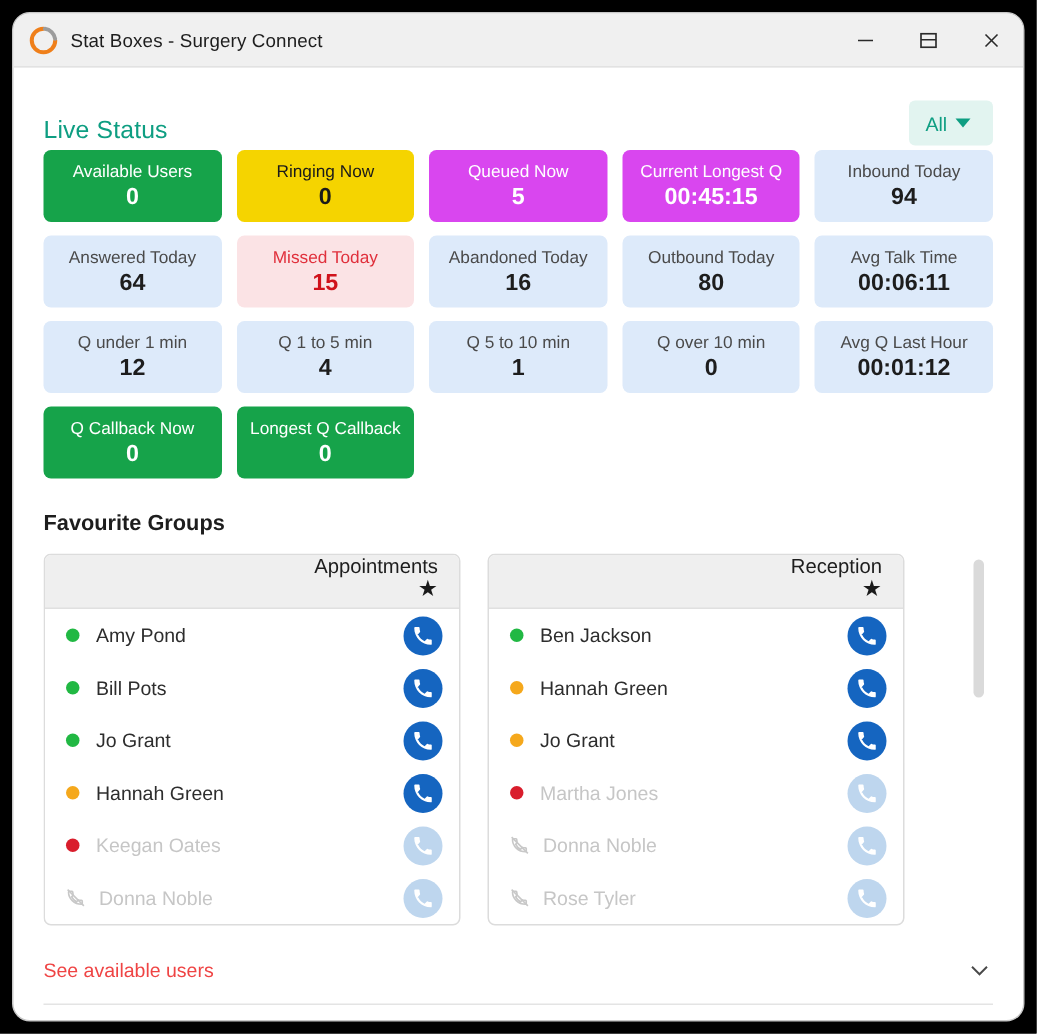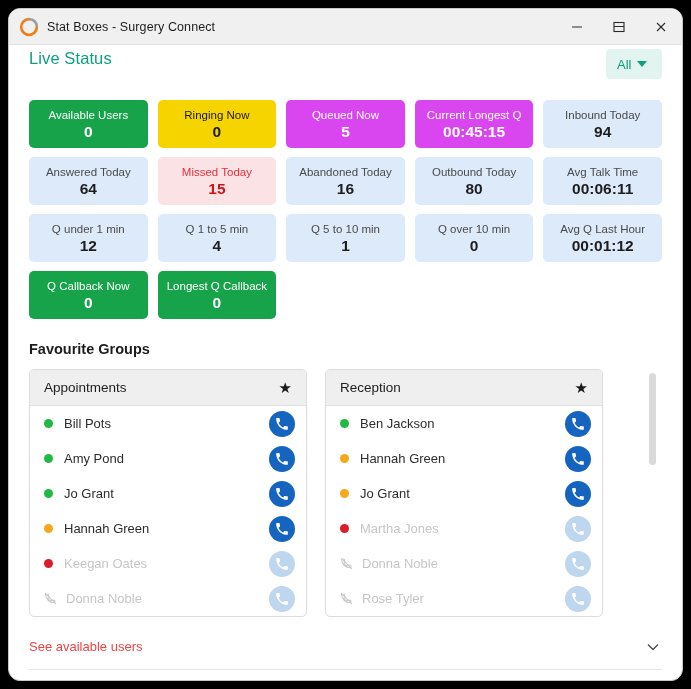--- a/index.html
+++ b/index.html
@@ -60,21 +60,21 @@
   
   #content {
     flex: 1;
     padding: 0 20px;
     overflow: hidden;
     position: relative;
   }
 
   #status-header {
     display: flex;
-    align-items: flex-start;
+    align-items: flex-end;
     height: 52px;
     padding-top: 4px;
     gap: 17px;
   }
   #page-title {
     font-size: 16.5px;
     color: #0e9e82;
     font-weight: 400;
     letter-spacing: 0.1px;
   }
@@ -158,23 +158,24 @@
     flex: 0 0 278px;
     border: 1px solid #dcdcdc;
     border-radius: 5px;
     background: #ffffff;
     overflow: hidden;
   }
   .group-header {
     background: #efefef;
     height: 36px;
     display: flex;
-    align-items: center;
+    align-items: flex-end;
     padding: 0 14px;
     border-bottom: 1px solid #e0e0e0;
+    flex-direction: column;
   }
   .group-name { font-size: 13.5px; color: #1d1d1d; }
   .star-icon { margin-left: auto; font-size: 15px; color: #1a1a1a; line-height: 1; cursor: pointer; }
 
   .user-row {
     height: 35px;
     display: flex;
     align-items: center;
     padding: 0 11px 0 14px;
   }
@@ -363,30 +364,30 @@
 
     <div id="groups-viewport">
       <div id="groups-row">
           <div class="group-card">
             <div class="group-header">
               <span class="group-name">Appointments</span>
               <span class="star-icon">★</span>
             </div>
             <div class="user-row">
               <span class="status-dot dot-available"></span>
+              <span class="user-name">Amy Pond</span>
+              <span class="call-btn">
+                <svg width="14" height="14" viewBox="0 0 24 24" fill="currentColor">
+                  <path d="M6.6 10.8c1.6 3.1 4.1 5.6 7.2 7.2l2.4-2.4c.3-.3.7-.4 1.1-.3 1.2.4 2.4.6 3.7.6.6 0 1 .4 1 1V21c0 .6-.4 1-1 1C10.6 22 2 13.4 2 2.8c0-.6.4-1 1-1h4.1c.6 0 1 .4 1 1 0 1.3.2 2.5.6 3.7.1.4 0 .8-.3 1.1l-2.8 3.2z"></path>
+                </svg>
+              </span>
+            </div>
+            <div class="user-row">
+              <span class="status-dot dot-available"></span>
               <span class="user-name">Bill Pots</span>
-              <span class="call-btn">
-                <svg width="14" height="14" viewBox="0 0 24 24" fill="currentColor">
-                  <path d="M6.6 10.8c1.6 3.1 4.1 5.6 7.2 7.2l2.4-2.4c.3-.3.7-.4 1.1-.3 1.2.4 2.4.6 3.7.6.6 0 1 .4 1 1V21c0 .6-.4 1-1 1C10.6 22 2 13.4 2 2.8c0-.6.4-1 1-1h4.1c.6 0 1 .4 1 1 0 1.3.2 2.5.6 3.7.1.4 0 .8-.3 1.1l-2.8 3.2z"></path>
-                </svg>
-              </span>
-            </div>
-            <div class="user-row">
-              <span class="status-dot dot-available"></span>
-              <span class="user-name">Amy Pond</span>
               <span class="call-btn">
                 <svg width="14" height="14" viewBox="0 0 24 24" fill="currentColor">
                   <path d="M6.6 10.8c1.6 3.1 4.1 5.6 7.2 7.2l2.4-2.4c.3-.3.7-.4 1.1-.3 1.2.4 2.4.6 3.7.6.6 0 1 .4 1 1V21c0 .6-.4 1-1 1C10.6 22 2 13.4 2 2.8c0-.6.4-1 1-1h4.1c.6 0 1 .4 1 1 0 1.3.2 2.5.6 3.7.1.4 0 .8-.3 1.1l-2.8 3.2z"></path>
                 </svg>
               </span>
             </div>
             <div class="user-row">
               <span class="status-dot dot-available"></span>
               <span class="user-name">Jo Grant</span>
               <span class="call-btn">

